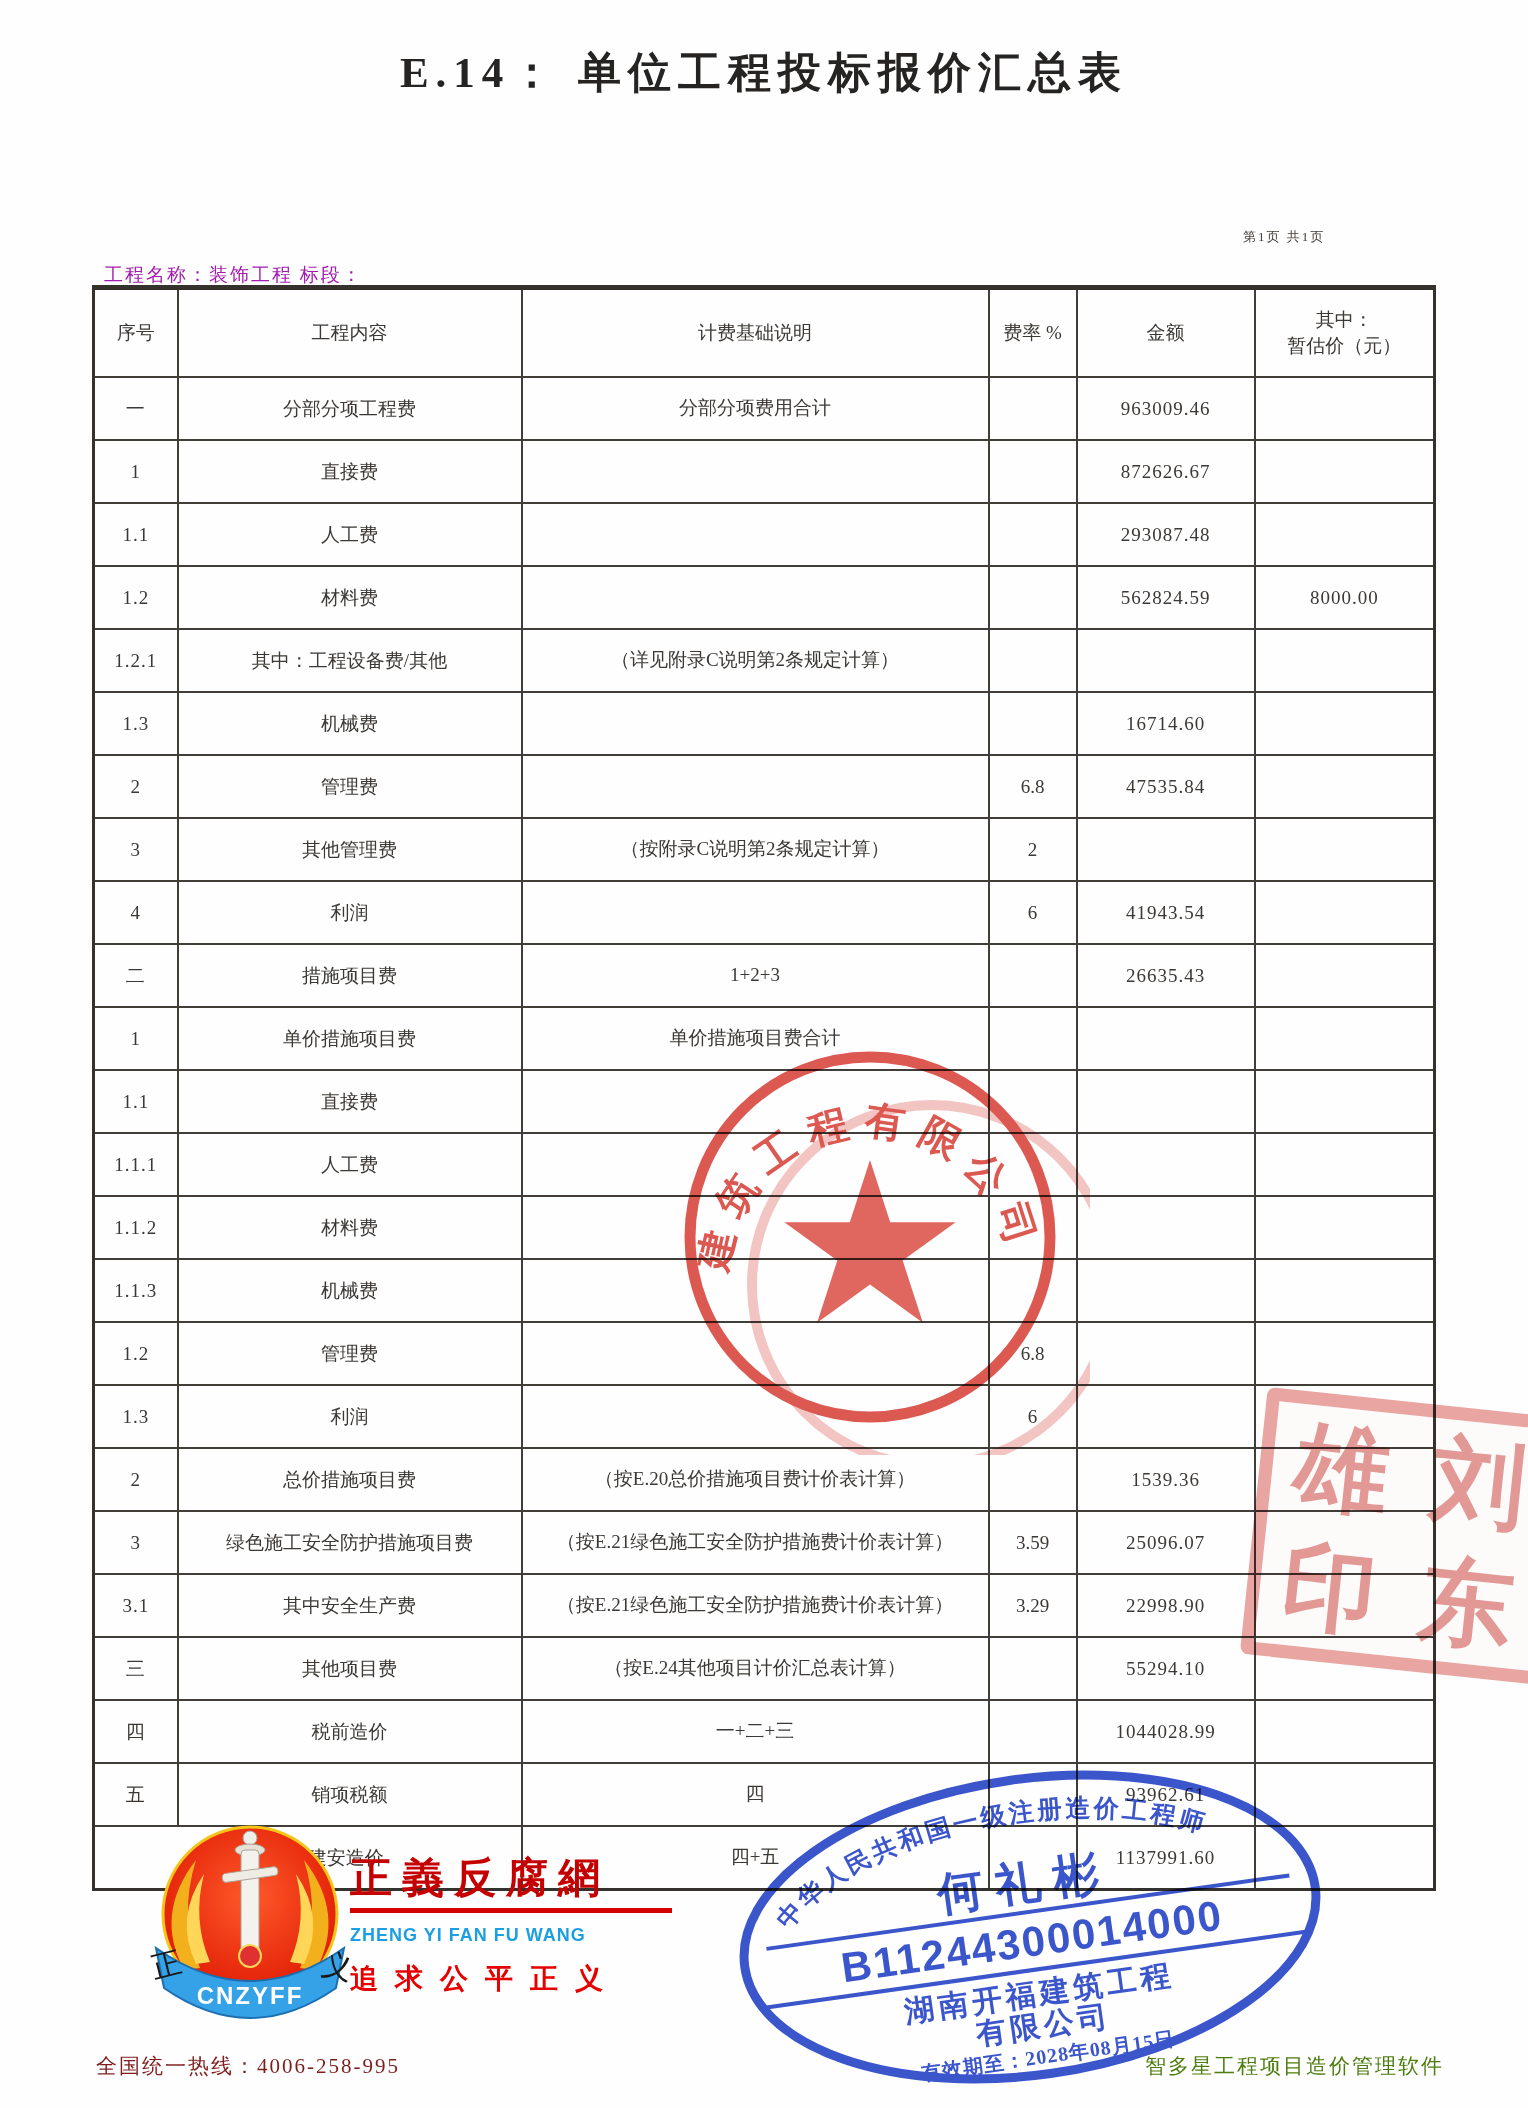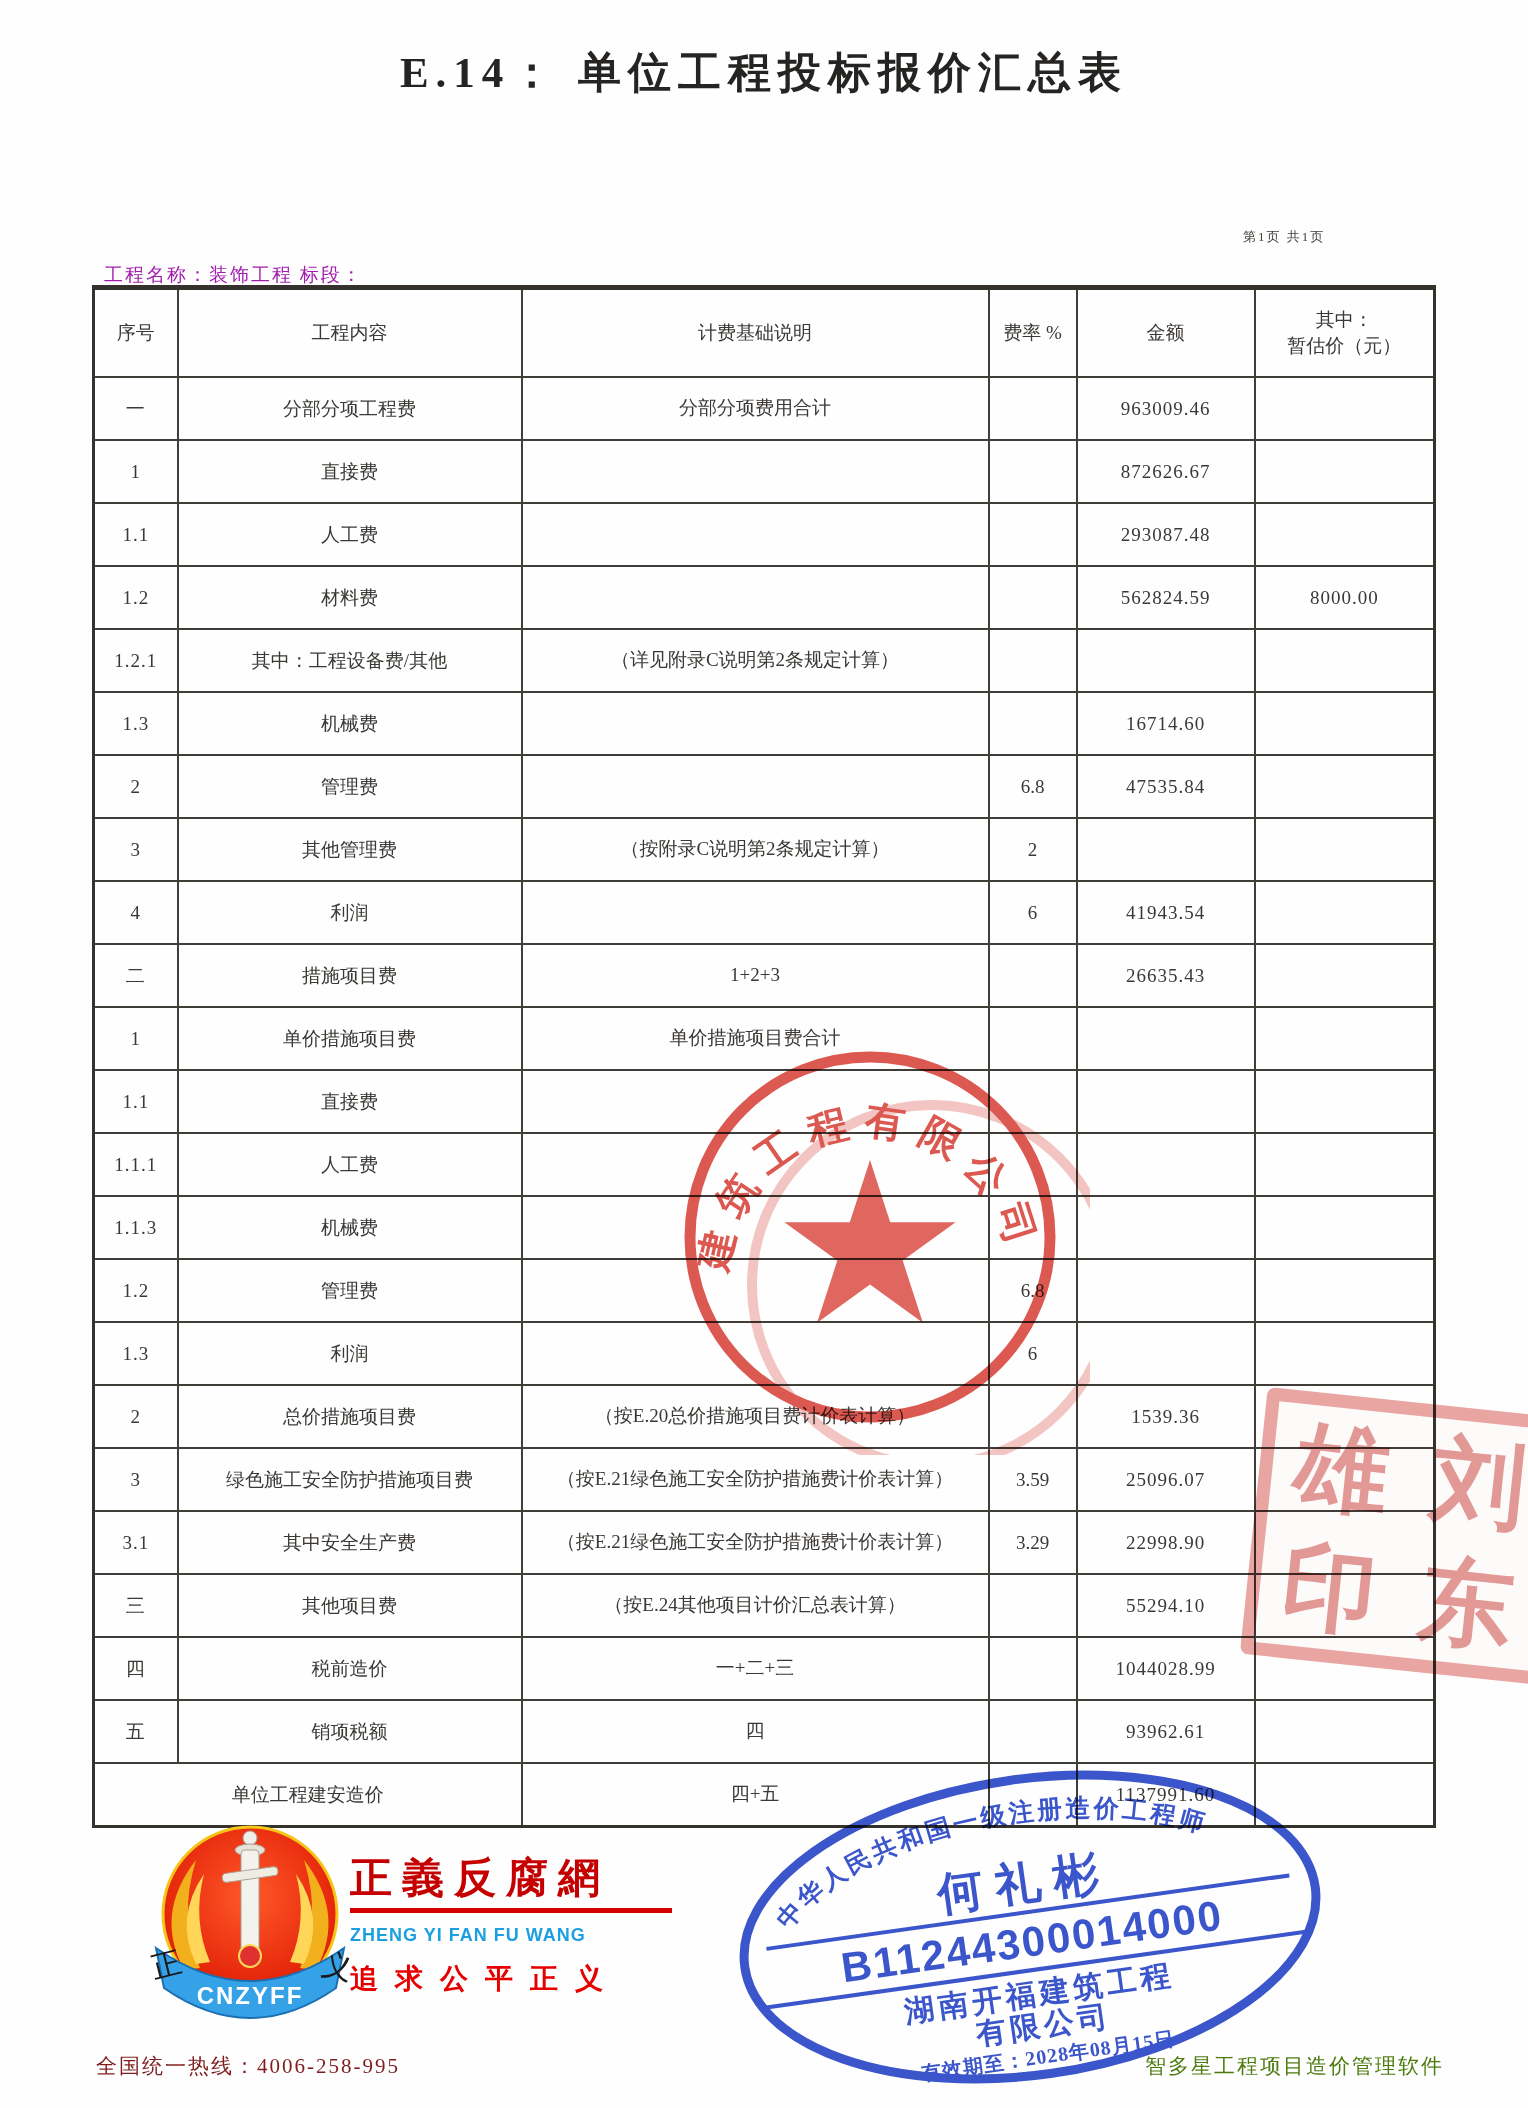--- a/index.html
+++ b/index.html
@@ -166,20 +166,28 @@
           <td colspan="1" class="c-no">1.1</td>
           <td colspan="1" class="c-content">直接费</td>
           <td colspan="1" class="c-basis"></td>
           <td colspan="1" class="c-rate"></td>
           <td colspan="1" class="c-amount"></td>
           <td colspan="1" class="c-est"></td>
         </tr>
         <tr>
           <td colspan="1" class="c-no">1.1.1</td>
           <td colspan="1" class="c-content">人工费</td>
+          <td colspan="1" class="c-basis"></td>
+          <td colspan="1" class="c-rate"></td>
+          <td colspan="1" class="c-amount"></td>
+          <td colspan="1" class="c-est"></td>
+        </tr>
+        <tr>
+          <td colspan="1" class="c-no">1.1.2</td>
+          <td colspan="1" class="c-content">材料费</td>
           <td colspan="1" class="c-basis"></td>
           <td colspan="1" class="c-rate"></td>
           <td colspan="1" class="c-amount"></td>
           <td colspan="1" class="c-est"></td>
         </tr>
         <tr>
           <td colspan="1" class="c-no">1.1.3</td>
           <td colspan="1" class="c-content">机械费</td>
           <td colspan="1" class="c-basis"></td>
           <td colspan="1" class="c-rate"></td>

